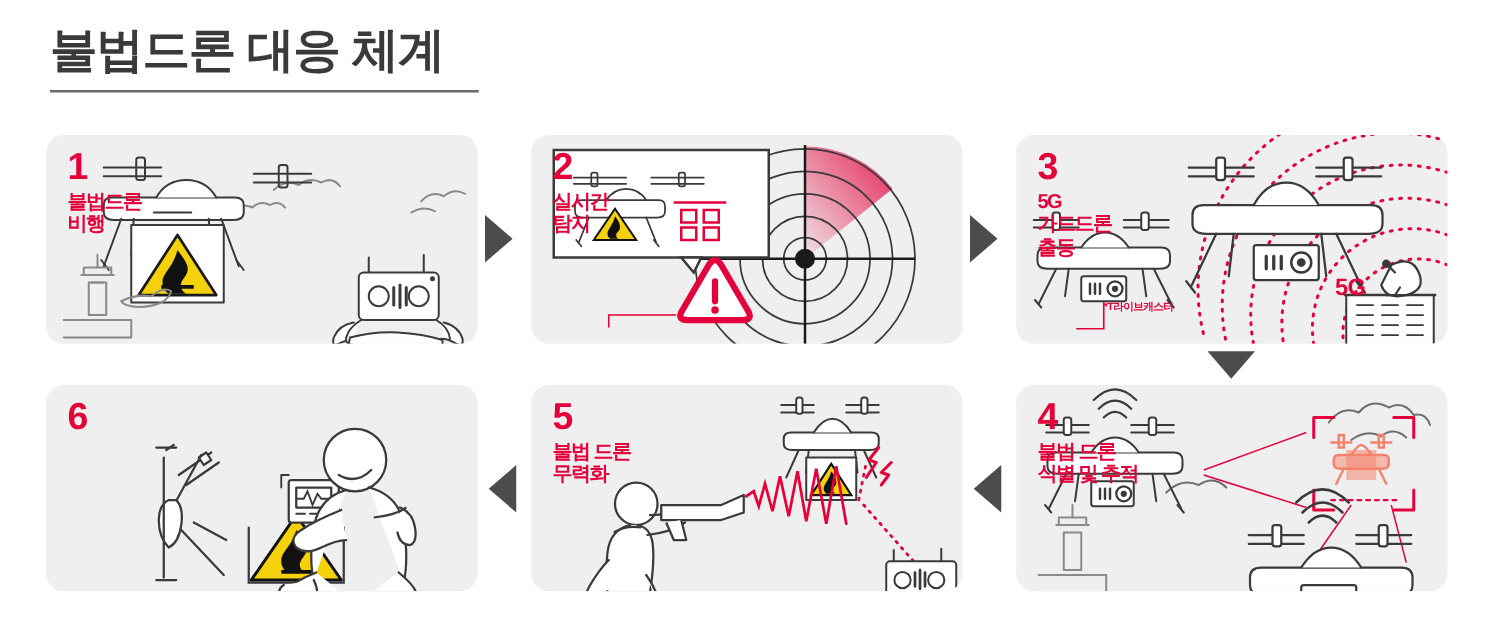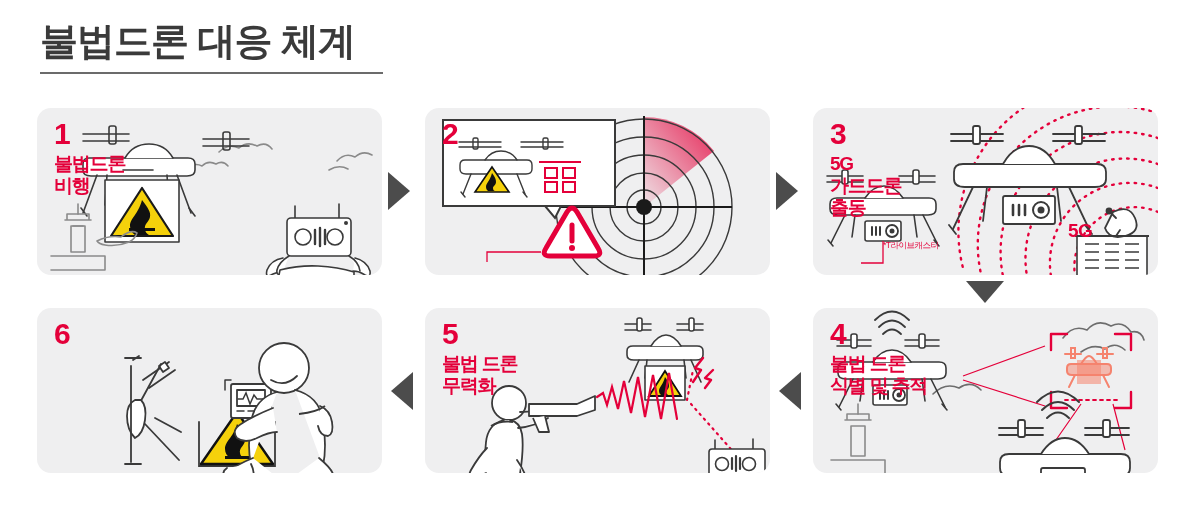--- a/index.html
+++ b/index.html
@@ -40,27 +40,27 @@
   .card-label {
     position: absolute; left: 17px; top: 10px;
     z-index: 5;
     color: #e4003a;
   }
   .card-num {
     font-size: 30px; font-weight: bold; line-height: 1.05;
     letter-spacing: -1px;
   }
   .card-title {
-    font-size: 19px; font-weight: bold; line-height: 1.18;
+    font-size: 16px; font-weight: bold; line-height: 1.18;
     letter-spacing: -1.2px; margin-top: 3px;
     white-space: pre-line;
   }
   .note {
     position: absolute; z-index: 6;
-    color: #e4003a; font-weight: normal;
+    color: #e4003a; font-weight: bold;
     font-size: 8.5px; letter-spacing: -0.5px;
     line-height: 1.15; white-space: pre-line;
   }
   .fiveg {
     position: absolute; z-index: 6;
     color: #e4003a; font-weight: bold; font-size: 19px;
     letter-spacing: -0.5px;
   }
 
   
@@ -205,20 +205,22 @@
 
       <g>
         <path d="M150 148 L125 148 q-9 0 -4 -8 l21 -36 q5 -8 10 0 l21 36 q5 8 -4 8 z" fill="#ffffff" stroke="#E4003A" stroke-width="5" stroke-linejoin="round"></path>
         <path d="M147 117 v16" stroke="#E4003A" stroke-width="5" stroke-linecap="round"></path>
         <circle cx="147" cy="140" r="3" fill="#E4003A"></circle>
       </g>
       <path d="M62 154 v-10 h54" fill="none" stroke="#E4003A" stroke-width="1.3"></path>
     </svg>
     <div class="card-label">
       <div class="card-num">2</div>
+      <div class="card-title">실시간
+탐지</div>
     </div>
 
   </div>
 
   <div class="arrow arrow-right" style="left:776px; top:172px;"></div>
 
   <div class="card" style="left:813px; top:108px; width:345px; height:167px;">
     <svg class="art" width="345" height="167" viewBox="0 0 345 167">
 
       <g fill="none" stroke="#E4003A" stroke-width="2.4" stroke-linecap="round" stroke-dasharray="1.5 6">

